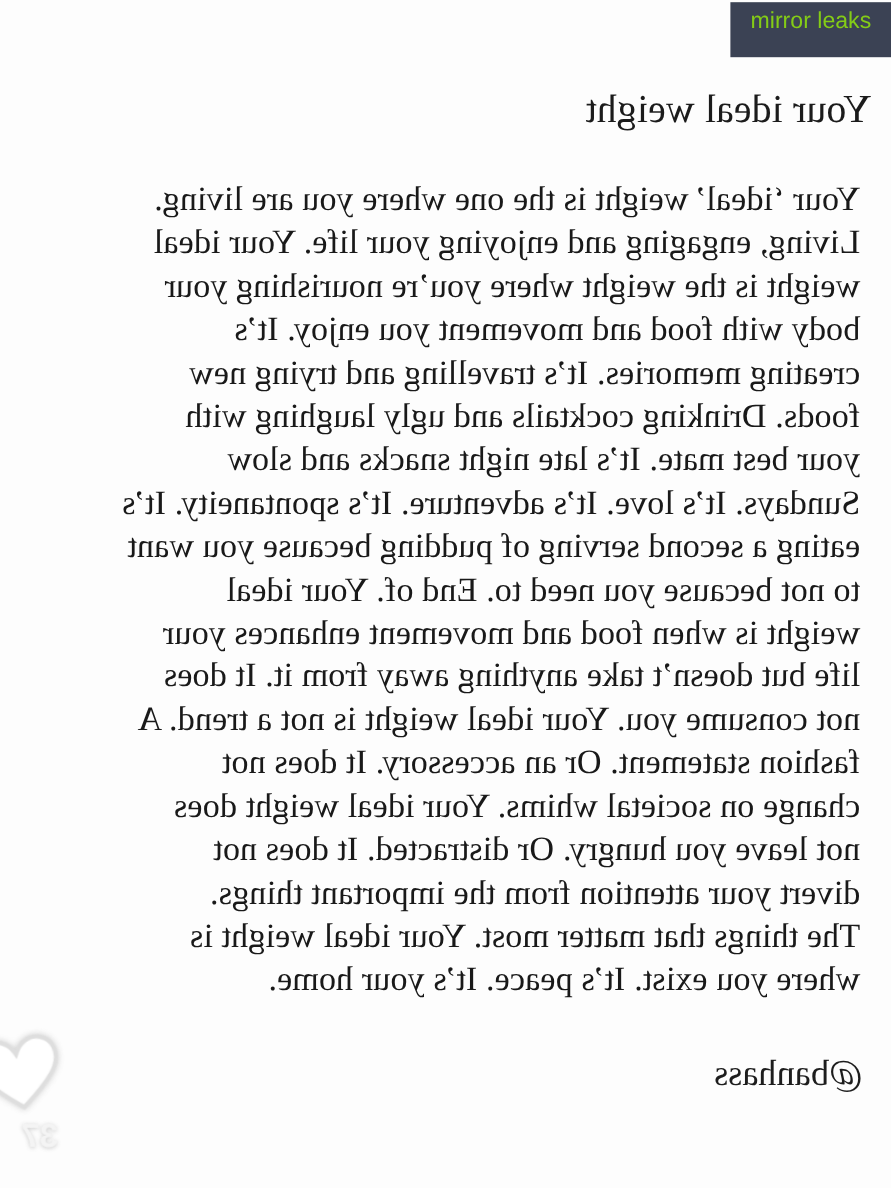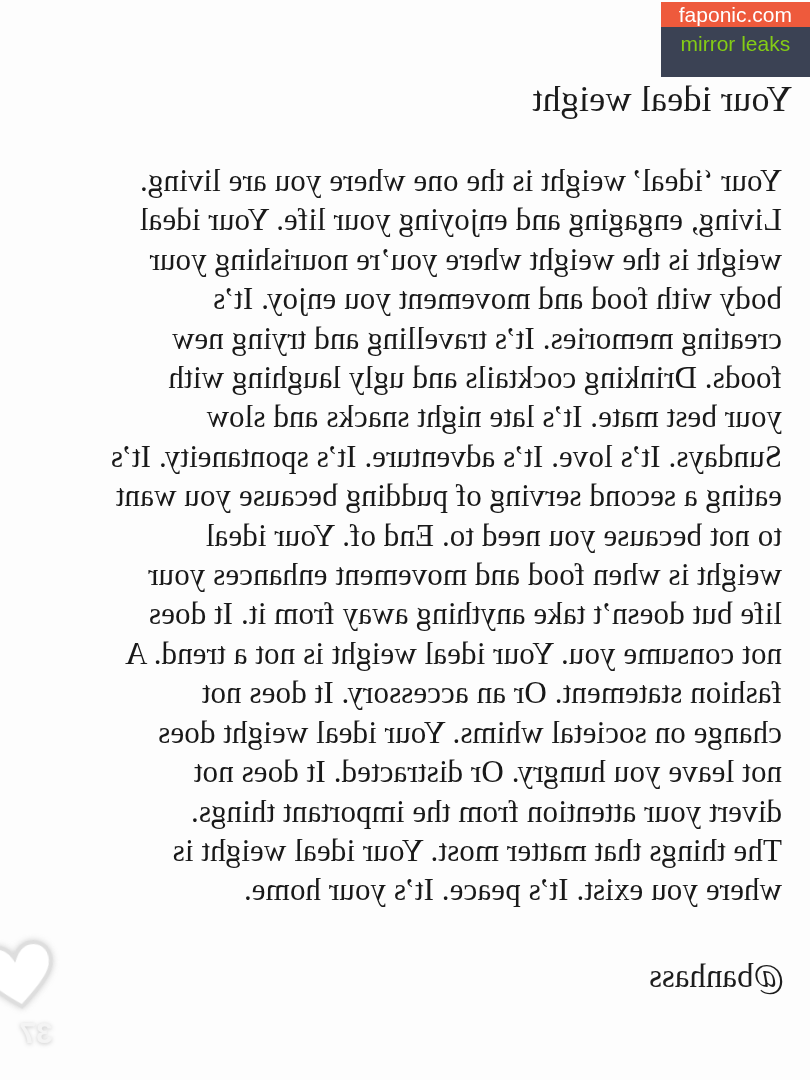--- a/index.html
+++ b/index.html
@@ -141,17 +141,16 @@
           <path d="M12 20.2 C 9.2 18 4.6 14.4 2.9 11.2 C 1.1 7.8 2.2 4.1 5.4 3.1 C 7.6 2.4 9.8 3.3 11.1 5.1 C 11.6 5.8 12 6.6 12 6.6 C 12 6.6 12.4 5.8 12.9 5.1 C 14.2 3.3 16.4 2.4 18.6 3.1 C 21.8 4.1 22.9 7.8 21.1 11.2 C 19.4 14.4 14.8 18 12 20.2 Z" fill="#ffffff" stroke="#dedede" stroke-width="1.1"></path>
         </svg>
       </span>
     </div>
 
     <div class="like-count">37</div>
 
   </div>
 
   <div class="watermark">
-    <div class="wm-site">faponic.com</div>
     <div class="wm-label">mirror leaks</div>
   </div>
 
 </div>
 
 </body></html>

